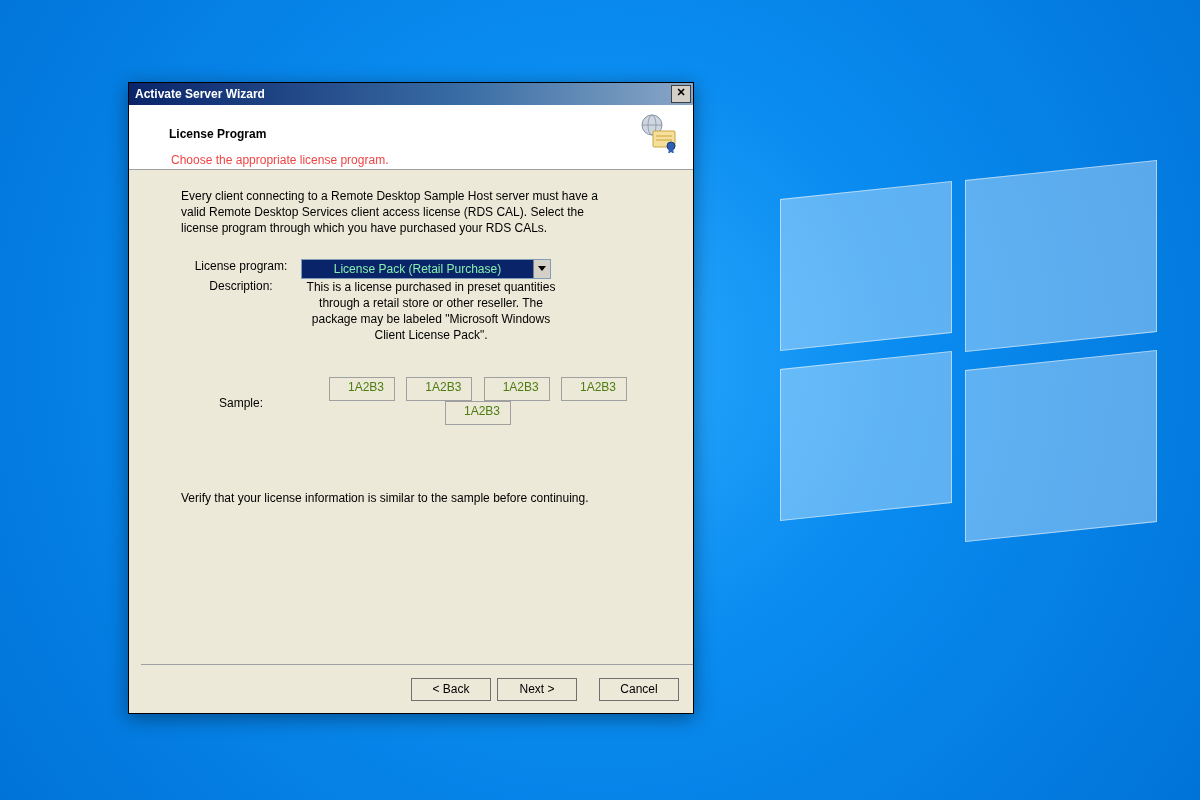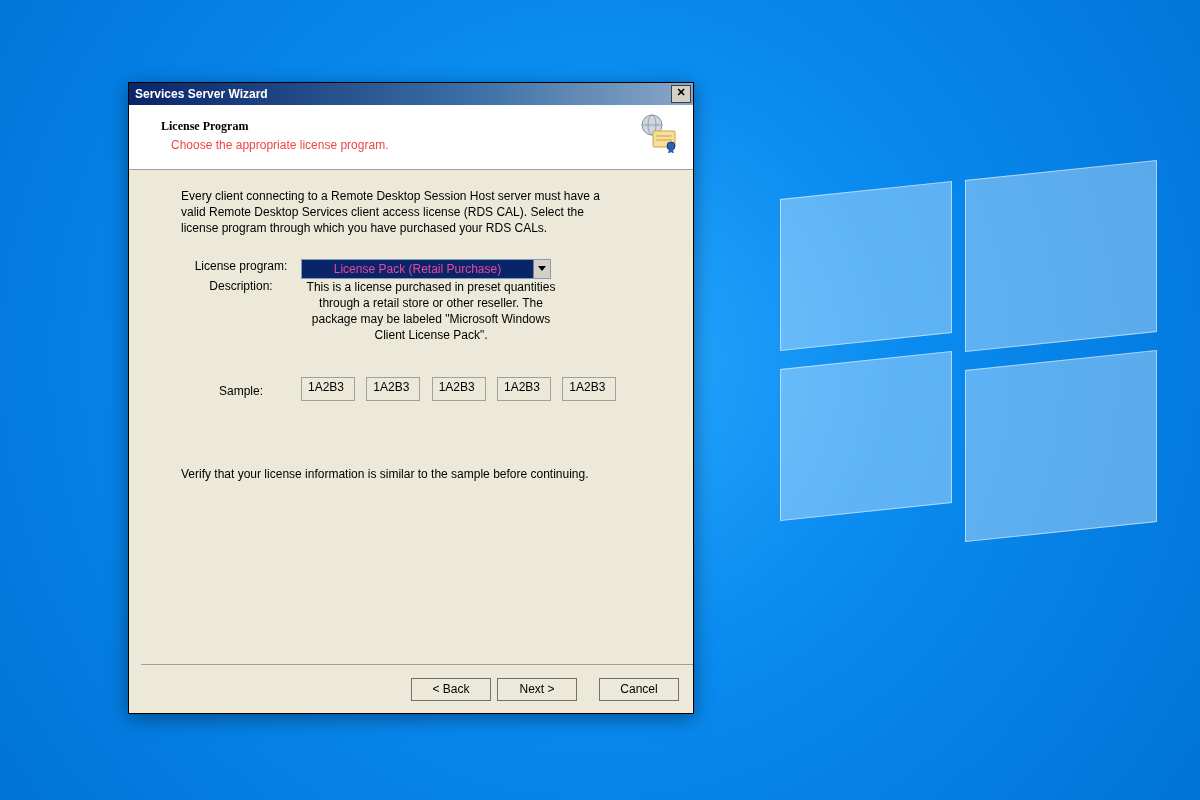--- a/index.html
+++ b/index.html
@@ -10,54 +10,54 @@
   .winlogo .tl{left:0;top:30px;width:170px;height:150px;transform:skewY(-6deg);}
   .winlogo .tr{left:185px;top:10px;width:190px;height:170px;transform:skewY(-6deg);}
   .winlogo .bl{left:0;top:200px;width:170px;height:150px;transform:skewY(-6deg);}
   .winlogo .br{left:185px;top:200px;width:190px;height:170px;transform:skewY(-6deg);}
   
   .dialog{position:absolute;left:128px;top:82px;width:564px;height:630px;border:1px solid #000;background:#ece9d8;box-shadow:0 4px 18px rgba(0,0,0,0.4);}
   .titlebar{height:22px;background:linear-gradient(to right,#0a246a 0%,#3a6ea5 60%,#8aa7c7 100%);color:#fff;font-weight:bold;display:flex;align-items:center;padding:0 2px 0 6px;font-size:12px;}
   .titlebar .title{flex:1;}
   .titlebar .closebtn{width:18px;height:16px;background:#d4d0c8;border:1px solid #404040;color:#000;font-size:11px;line-height:13px;text-align:center;font-family:Arial;cursor:default;}
   .header{background:#fff;border-bottom:1px solid #a0a0a0;padding:10px 14px 8px 28px;position:relative;height:46px;}
-  .header h1{margin:4px;font-size:12px;font-weight:bold;font-family:Liberation Serif, serif;}
+  .header h1{margin:12px;font-size:12px;font-weight:bold;}
   .header p{margin:2px 0 0 14px;font-size:12px;color:#ef4444;}
   .header .icon{position:absolute;right:14px;top:8px;width:40px;height:40px;}
   .body{padding:18px 30px 0 52px;font-size:12px;color:#000;}
   .intro{line-height:1.35;margin-bottom:22px;max-width:430px;}
   .row{display:flex;margin-bottom:0;text-align:center;}
   .row .lbl{width:120px;flex:0 0 120px;}
   .row .val{flex:1;max-width:260px;line-height:1.35;}
-  .select{display:inline-flex;align-items:center;width:250px;height:20px;background:#0a246a;color:#ec4899;border:1px solid #7f9db9;box-sizing:border-box;}
+  .select{display:inline-flex;align-items:center;width:250px;height:20px;background:#0a246a;color:#86efac;border:1px solid #7f9db9;box-sizing:border-box;}
   .select .seltext{flex:1;padding:0 4px;font-size:12px;white-space:nowrap;overflow:hidden;}
   .select .selarrow{width:16px;height:18px;background:#d4d0c8;border-left:1px solid #808080;display:flex;align-items:center;justify-content:center;color:#000;}
   .select .selarrow svg{display:block;}
-  .samplebox{display:inline-block;width:48px;height:20px;border:1px solid #a0a0a0;background:#ece9d8;color:#000000;font-size:12px;padding:2px 4px 0 0;margin-right:8px;box-sizing:content-box;position:relative;top:-2px;}
+  .samplebox{display:inline-block;width:48px;height:20px;border:1px solid #a0a0a0;background:#ece9d8;color:#4d7c0f;font-size:12px;padding:2px 4px 0 12px;margin-right:8px;box-sizing:content-box;position:relative;top:-2px;}
   .verify{margin-top:64px;}
   .footer{position:absolute;bottom:0;left:12px;right:0;height:48px;border-top:1px solid #a0a0a0;display:flex;align-items:center;justify-content:flex-end;padding-right:14px;gap:6px;}
   .btn{width:80px;height:23px;background:#ece9d8;border:1px solid #707070;font-size:12px;font-family:inherit;cursor:default;padding:0;}
   .gap{width:10px;}
 </style>
 </head>
 <body>
 
 <div class="desktop">
 
   <div class="winlogo">
     <div class="pane tl"></div>
       <div class="pane tr"></div>
     <div class="pane bl"></div>
       <div class="pane br"></div>
   </div>
 
   <div class="dialog">
 
     <div class="titlebar">
-      <span class="title">Services Server Wizard</span>
+      <span class="title">Activate Server Wizard</span>
       <span class="closebtn">
         <span>✕</span>
       </span>
     </div>
 
     <div class="header">
       <h1>License Program</h1>
       <p>Choose the appropriate license program.</p>
       <span class="icon">
         <svg viewBox="0 0 40 40" width="40" height="40">
@@ -67,21 +67,21 @@
           <rect x="14" y="18" width="22" height="16" rx="1" fill="#f6df9a" stroke="#c9a63f"></rect>
           <line x1="17" y1="23" x2="33" y2="23" stroke="#c9a63f" stroke-width="1"></line>
           <line x1="17" y1="27" x2="33" y2="27" stroke="#c9a63f" stroke-width="1"></line>
           <circle cx="32" cy="33" r="4" fill="#2e5fb3" stroke="#1b3c77"></circle>
           <path d="M30 36 L29 41 L32 39 L35 41 L34 36 Z" fill="#2e5fb3"></path>
         </svg>
       </span>
     </div>
 
     <div class="body">
-      <div class="intro">Every client connecting to a Remote Desktop Session Host server must have a valid Remote Desktop Services client access license (RDS CAL). Select the license program through which you have purchased your RDS CALs.</div>
+      <div class="intro">Every client connecting to a Remote Desktop Sample Host server must have a valid Remote Desktop Services client access license (RDS CAL). Select the license program through which you have purchased your RDS CALs.</div>
 
       <div class="row">
         <div class="lbl">License program:</div>
         <div>
           <div class="select">
             <span class="seltext">License Pack (Retail Purchase)</span>
             <span class="selarrow">
               <svg width="8" height="6">
                   <path d="M0 0 L8 0 L4 5 Z" fill="#000"></path>
                 </svg>

